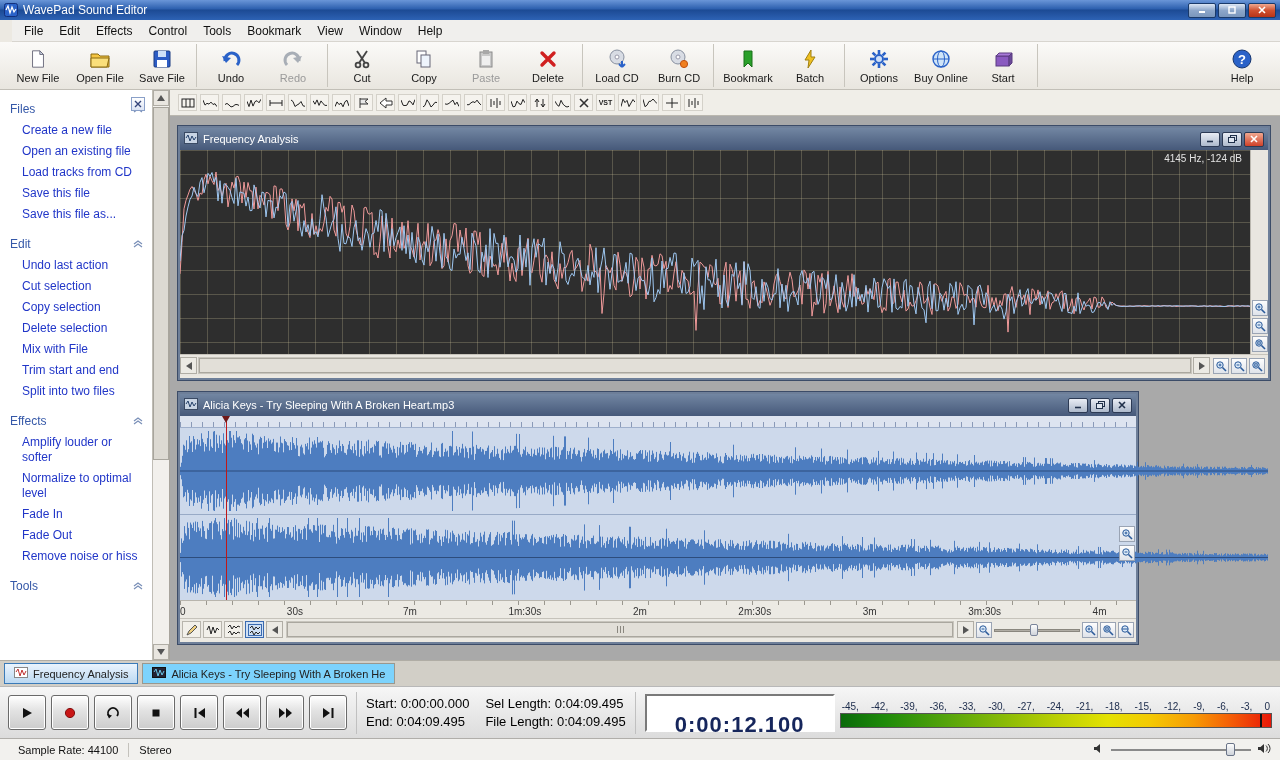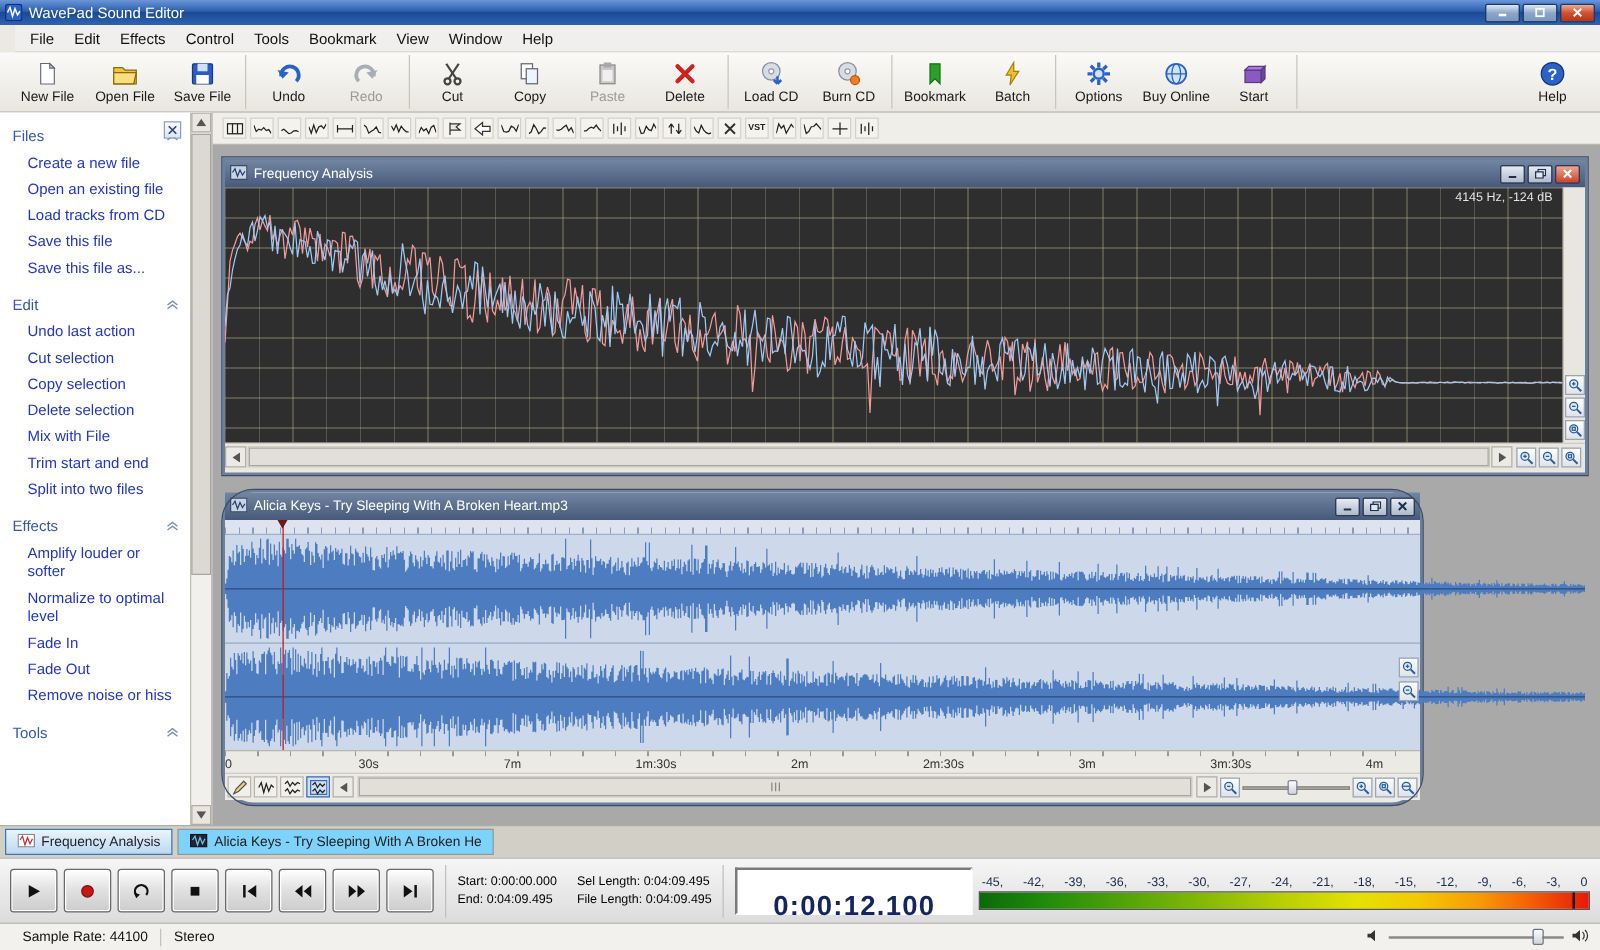--- a/index.html
+++ b/index.html
@@ -87,21 +87,21 @@
   .hscroll { height:22px; display:flex; align-items:center; background:#e9e6e0; border-top:1px solid #c6c3bb; }
   .hs-arrow { width:17px; height:17px; background:#eceae4; border:1px solid #b0ada5;
     display:flex; align-items:center; justify-content:center; }
   .hs-track { flex:1; height:17px; background:#f4f2ee; border:1px solid #c8c5bd; position:relative; margin:0 1px; }
   .hs-thumb { position:absolute; top:0; bottom:0; left:0; width:100%; background:#e2dfd8;
     border:1px solid #aaa79f; display:flex; align-items:center; justify-content:center; gap:2px; }
   .grip { width:1px; height:7px; background:#8a877f; }
   .zoom-cluster { display:flex; gap:2px; padding:0 3px; }
 
   
-  .wave-window { left:8px; top:302px; width:960px; height:252px;border-radius:25px; }
+  .wave-window { left:8px; top:302px; width:960px; height:252px; }
   .wave-stack { position:relative; }
   .ruler { position:relative; height:12px; background:#dde4f0; border-bottom:1px solid #9fb0cc; }
   .ruler::after { content:""; position:absolute; left:0; right:0; bottom:0; height:5px;
     background:repeating-linear-gradient(to right,#8a9ab8 0 1px,transparent 1px 11px); }
   .wave-area { position:relative; height:172px; background:#cdd9eb; }
   .channel { position:relative; height:86px; }
   .channel + .channel { border-top:1px solid #98aac6; }
   .channel svg { position:absolute; inset:0; }
   .cursor { position:absolute; top:0; bottom:0; width:1px; background:#c01818; z-index:4; }
   .cursor::before { content:""; position:absolute; top:0; left:-4px; border-left:4px solid transparent;
@@ -130,21 +130,21 @@
 
   
   .transport { position:absolute; top:686px; left:0; right:0; height:52px;
     background:linear-gradient(#f6f6f6,#dcdcdc); border-top:1px solid #b8b8b8;
     display:flex; align-items:center; padding:0 8px; gap:5px; }
   .tp-btn { width:38px; height:35px; border:1px solid #6a6a6a; border-radius:3px;
     background:linear-gradient(#ffffff,#e2e2e2 45%,#cccccc); box-shadow:inset 0 0 0 1px #fff;
     display:flex; align-items:center; justify-content:center; }
   .t-sep { width:1px; height:42px; background:#c0c0c0; margin:0 4px; }
   .t-info { display:grid; grid-template-columns:auto auto; column-gap:16px; row-gap:3px;
-    font-size:10px; color:#000; }
+    font-size:13px; color:#000; }
   .t-info .cell { white-space:nowrap; }
   .time-box { width:190px; height:38px; background:#fff; border:2px solid;
     border-color:#7a7a7a #fff #fff #7a7a7a; display:flex; align-items:center; justify-content:center; }
   .time-text { font-size:22px; font-weight:bold; color:#16265c; letter-spacing:1px;margin-top:24px; }
   .meter { flex:1; display:flex; flex-direction:column; gap:1px; padding-top:3px; }
   .meter-labels { display:flex; justify-content:space-between; font-size:10px; color:#1a2a4a; padding:0 2px; }
   .meter-bar { position:relative; height:15px; border:1px solid #555;
     background:linear-gradient(90deg,#0a6a0a 0%,#1e8a0a 10%,#57a50b 25%,#8abb06 38%,#bacf04 50%,#e4e202 62%,#f4c903 72%,#f79b04 82%,#f56206 90%,#e81808 100%); }
   .meter-bar::after { content:""; position:absolute; top:0; bottom:0; left:97.4%; width:2px; background:#111; }
 

